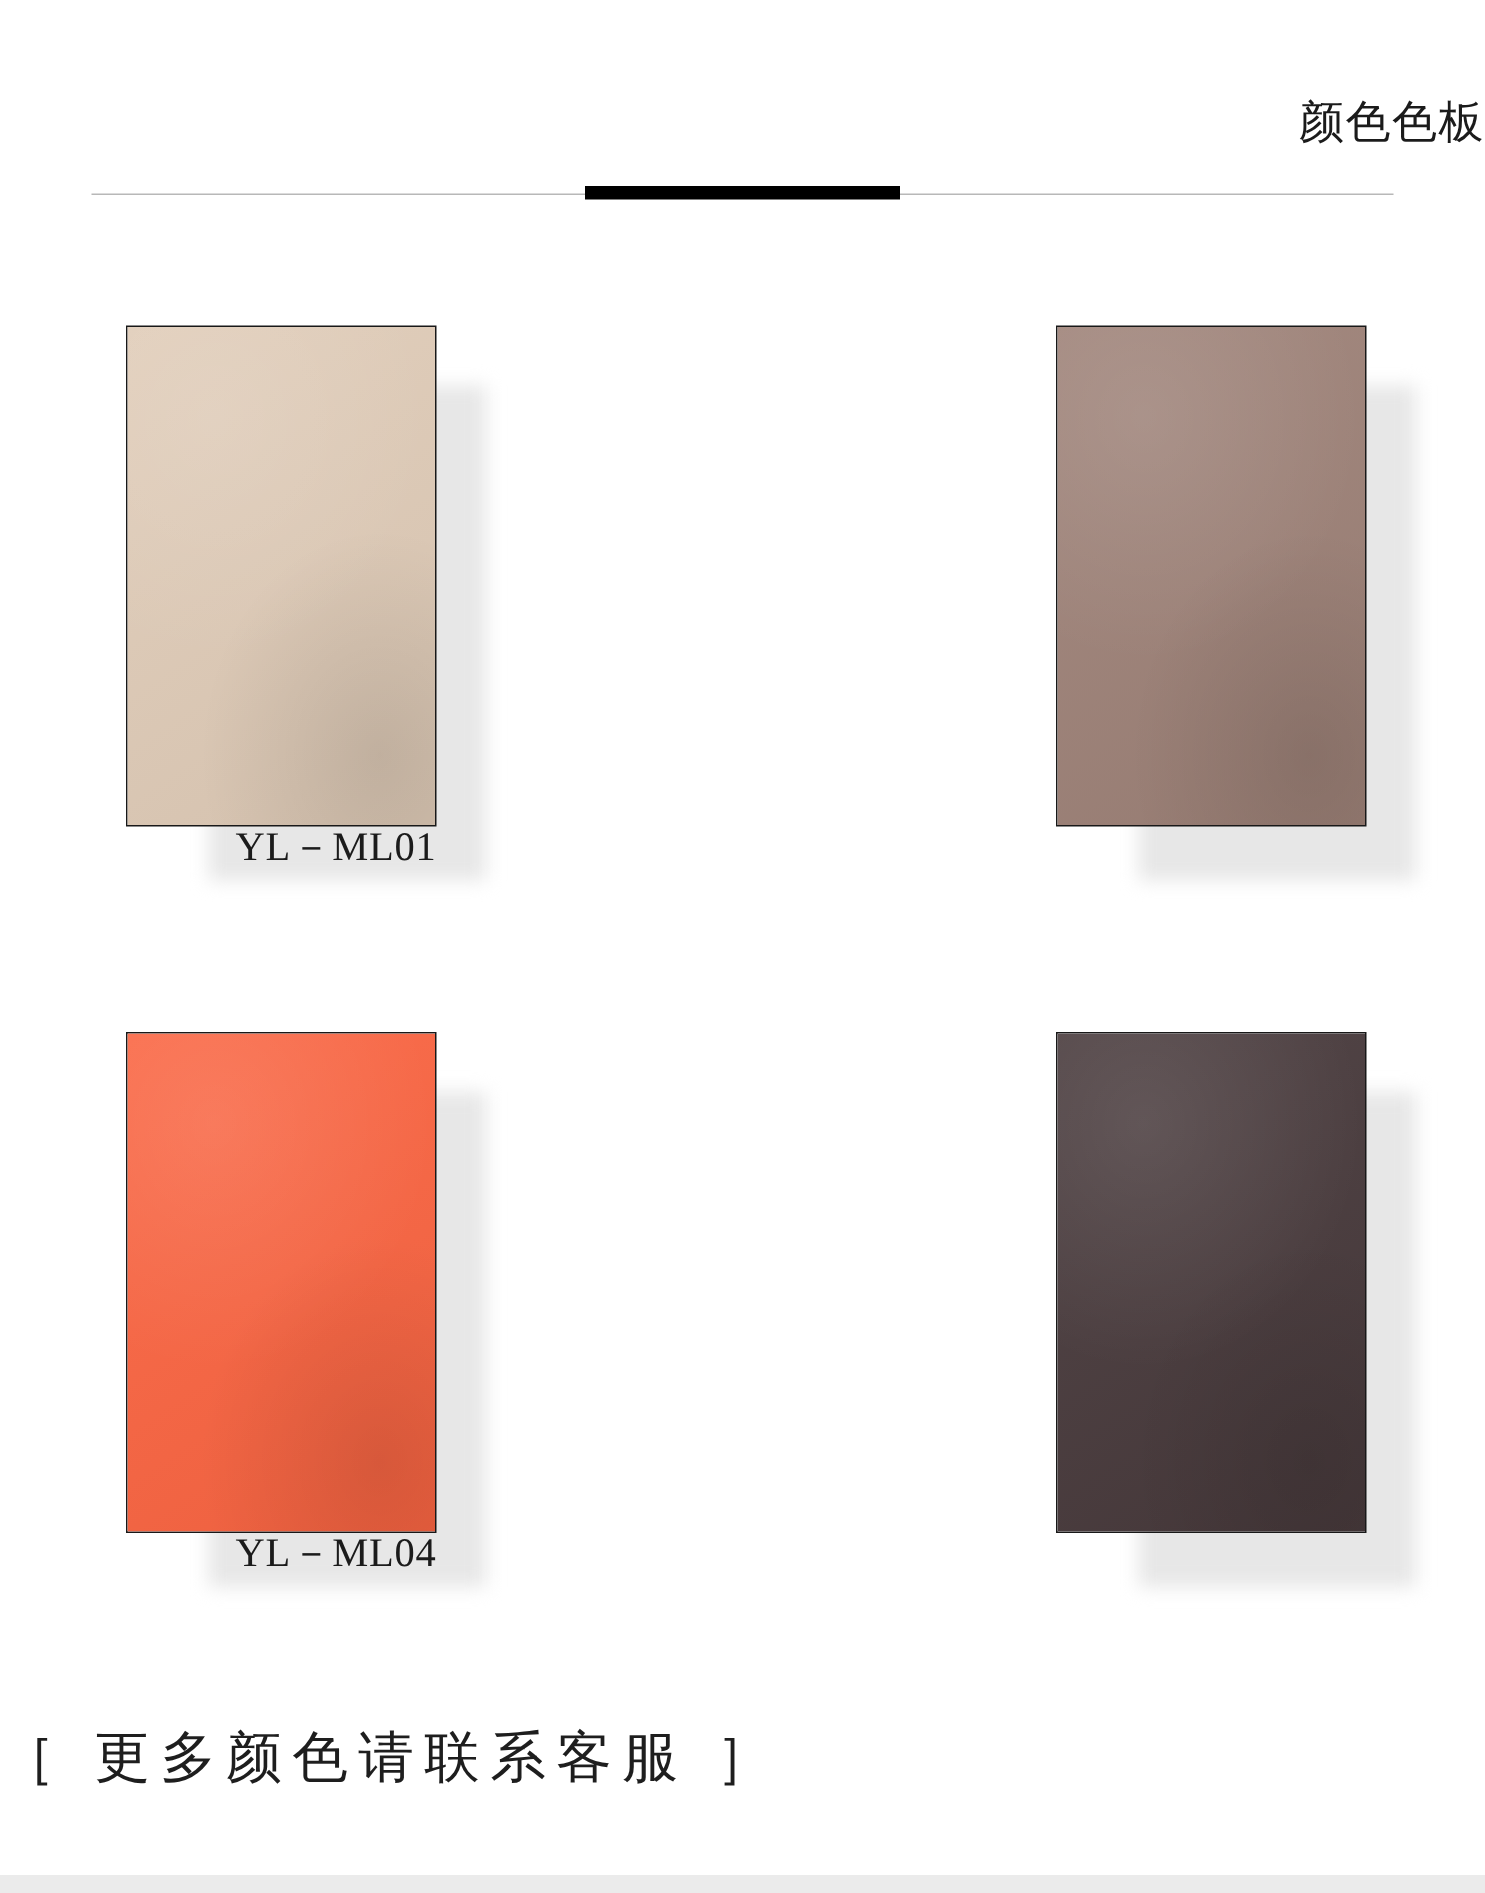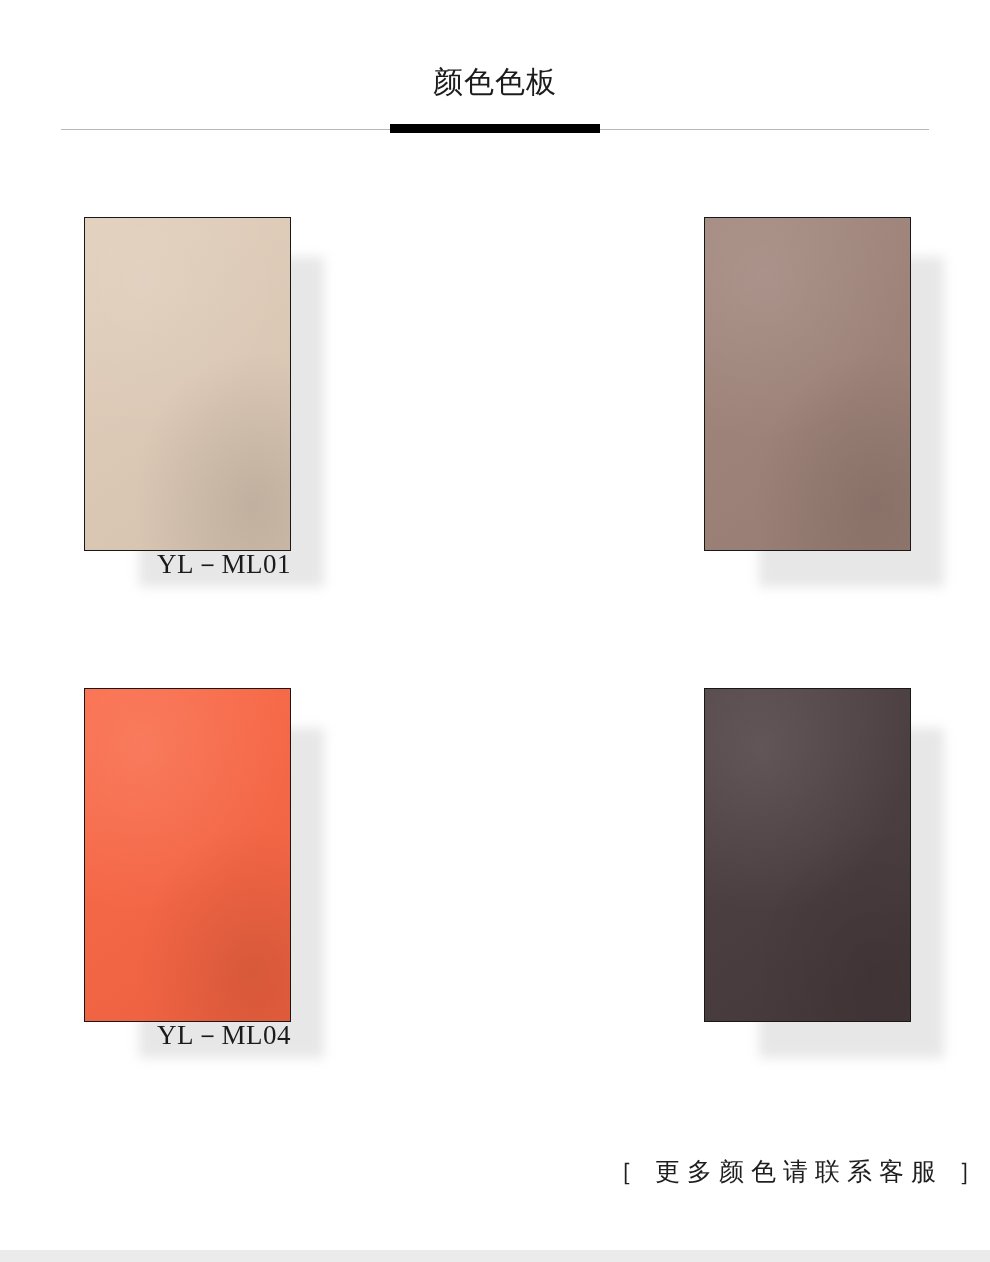--- a/index.html
+++ b/index.html
@@ -21,21 +21,21 @@
     position: relative;
     width: 990px;
     height: 137px;
   }
 
   .page-title {
     position: absolute;
     top: 67px;
     left: 0;
     width: 990px;
-    text-align: center;
+    text-align: right;
     font-family: "DejaVu Sans", "Liberation Sans", sans-serif;
     font-size: 30px;
     line-height: 30px;
     letter-spacing: 1px;
     color: #1b1b1b;
     font-weight: 400;
   }
 
   .header-rule {
     position: absolute;
@@ -149,23 +149,23 @@
   
   .page-footer {
     position: absolute;
     top: 1079px;
     left: 0;
     width: 990px;
   }
 
   .footer-note {
     width: 990px;
-    text-align: right;
+    text-align: left;
     font-family: "DejaVu Sans", "Liberation Sans", sans-serif;
-    font-size: 25px;
+    font-size: 37px;
     line-height: 40px;
     letter-spacing: 7px;
     color: #1e1e1e;
     padding-top: 73px;
   }
 
   .bottom-band {
     position: absolute;
     left: 0;
     top: 1250px;

